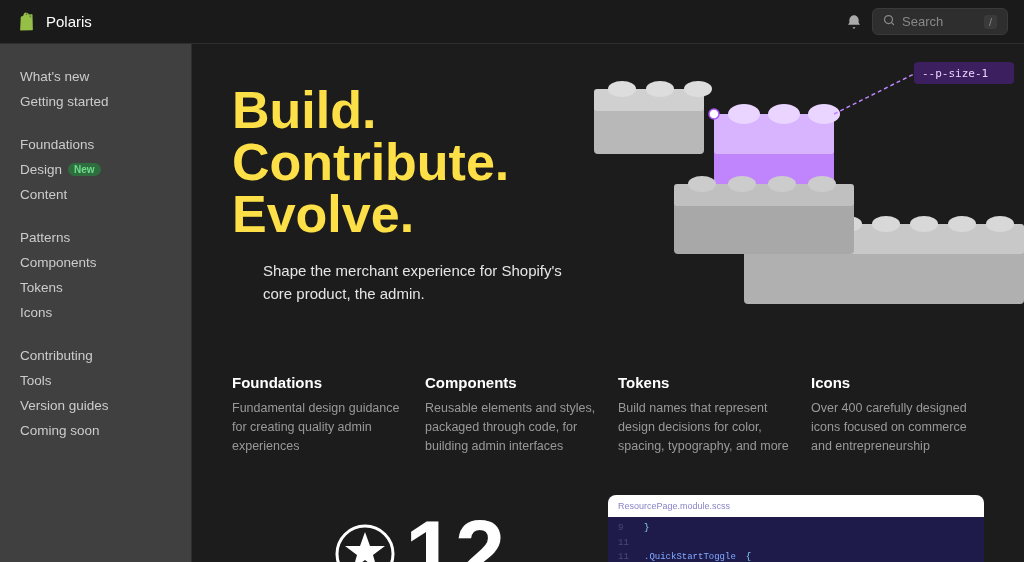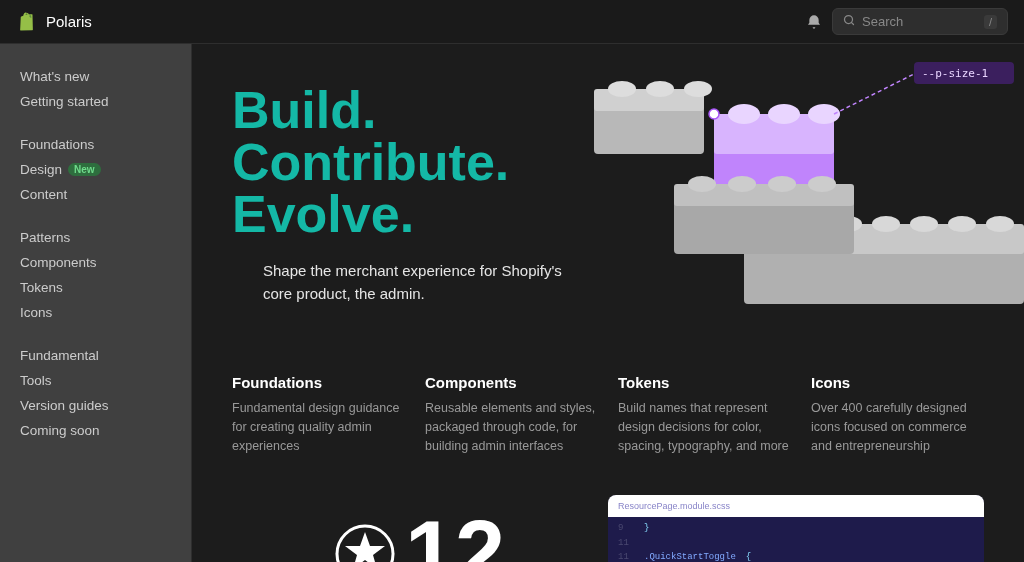--- a/index.html
+++ b/index.html
@@ -49,21 +49,21 @@
       cursor: pointer;
     }
     .topbar-search {
       display: flex;
       align-items: center;
       background: #2e2e2e;
       border: 1px solid #3a3a3a;
       border-radius: 6px;
       padding: 5px 10px;
       gap: 7px;
-      width: 176px;
+      width: 136px;
       cursor: pointer;
     }
     .topbar-search-icon { color: #888; font-size: 13px; }
     .topbar-search-text { color: #888; font-size: 13px; flex: 1; }
     .topbar-search-slash {
       background: #3a3a3a;
       color: #888;
       font-size: 11px;
       padding: 1px 5px;
       border-radius: 3px;
@@ -119,21 +119,21 @@
       background: #1c1c1c;
       overflow: hidden;
       display: flex;
       align-items: flex-start;
     }
     .hero-text { z-index: 2; flex-shrink: 0; }
     .hero-title {
       font-size: 52px;
       font-weight: 800;
       line-height: 1.0;
-      color: #14b8a6;
+      color: #fde047;
       margin-bottom: 20px;
     }
     .hero-subtitle {
       font-size: 15px;
       color: #e5e5e5;
       max-width: 320px;
       line-height: 1.5;
       margin-left: 31px;
     }
 
@@ -282,21 +282,21 @@
       </div>
       <div class="sidebar-item">
         <span>Tokens</span>
       </div>
       <div class="sidebar-item">
         <span>Icons</span>
       </div>
     </div>
     <div class="sidebar-section">
       <div class="sidebar-item">
-        <span>Fundamental</span>
+        <span>Contributing</span>
       </div>
       <div class="sidebar-item">
         <span>Tools</span>
       </div>
       <div class="sidebar-item">
         <span>Version guides</span>
       </div>
       <div class="sidebar-item">
         <span>Coming soon</span>
       </div>

